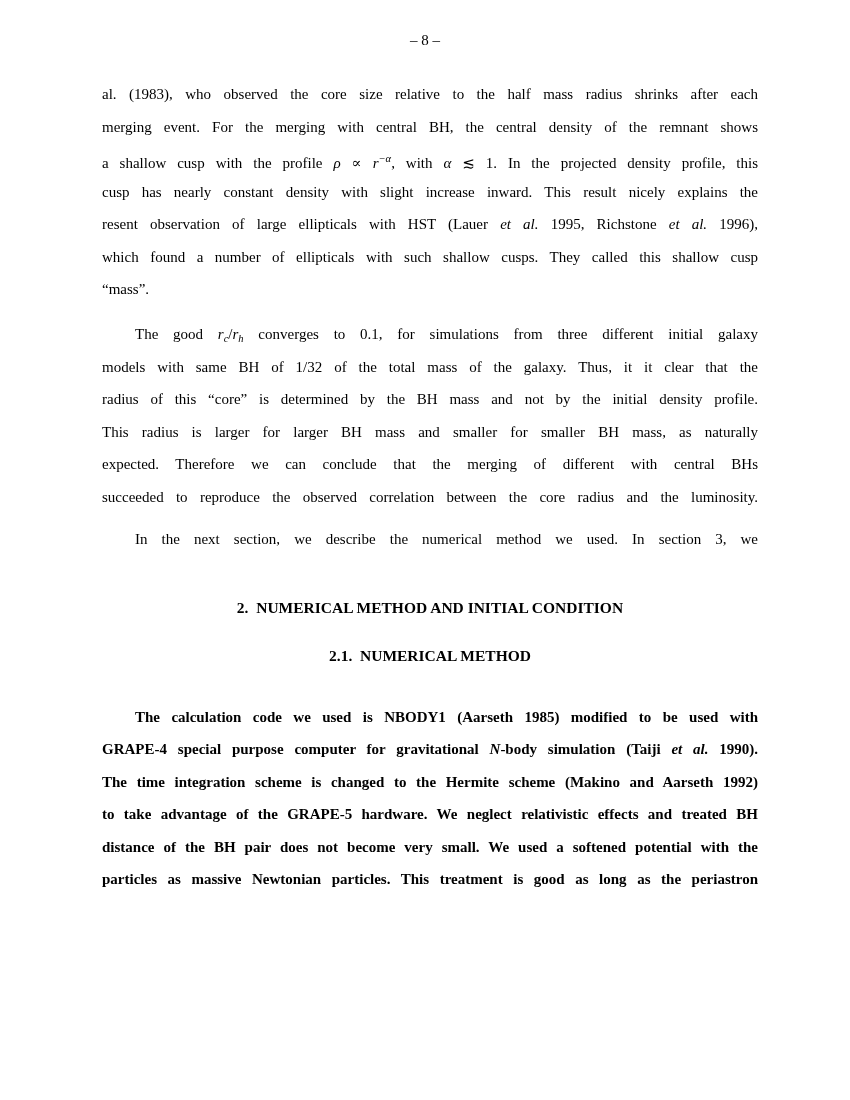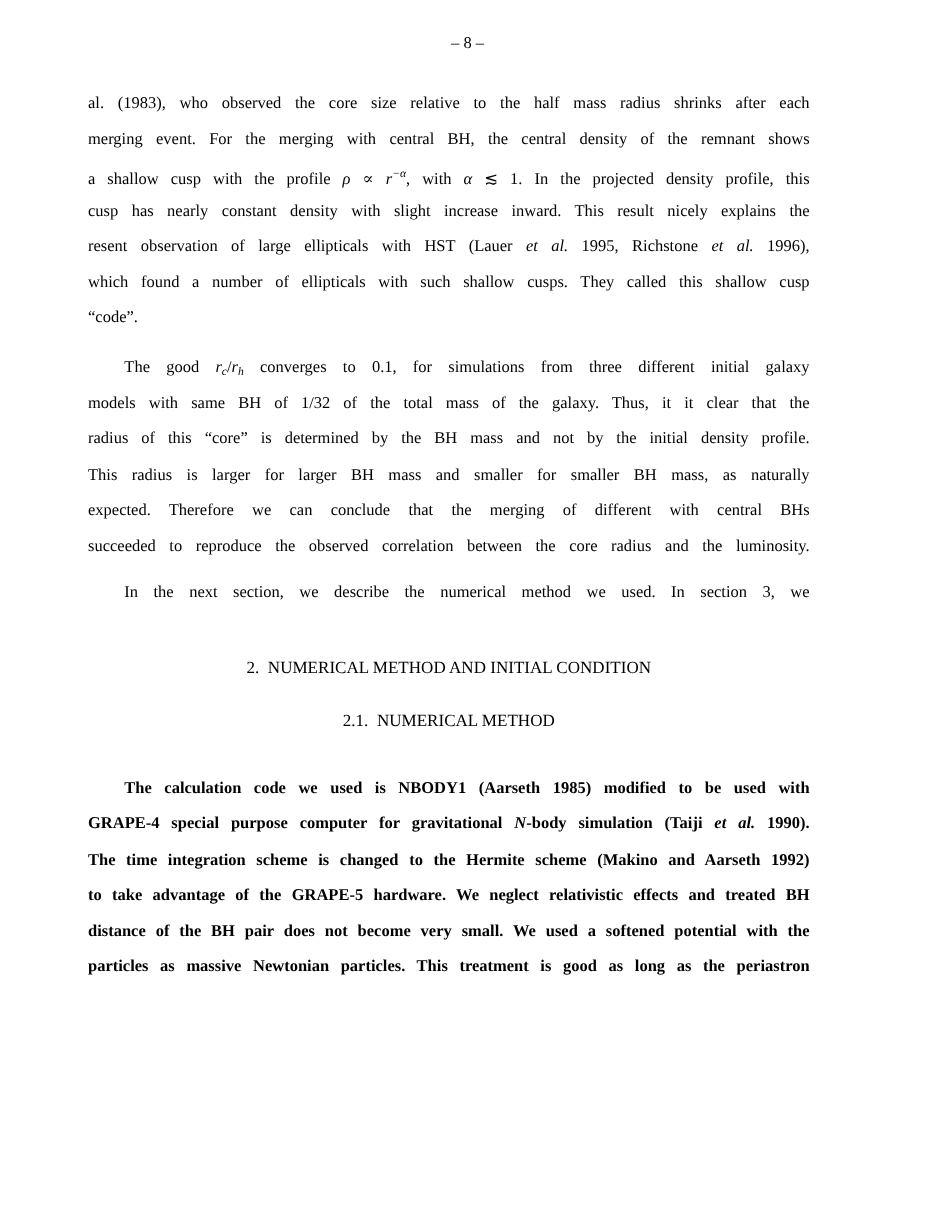--- a/index.html
+++ b/index.html
@@ -17,21 +17,21 @@
     top: 30px;
     left: 0;
     width: 850px;
     text-align: center;
     font-size: 15px;
     line-height: 20px;
   }
   .body-block {
     position: absolute;
     top: 78px;
-    left: 80px;
+    left: 102px;
     width: 656px;
     font-size: 15px;
   }
   .para { margin: 0; }
   .para .line {
     line-height: 32.5px;
     height: 32.5px;
     text-align: justify;
     text-align-last: justify;
     white-space: nowrap;
@@ -43,21 +43,21 @@
   }
   .para .line.first { text-indent: 33px; }
   .seg-i { font-style: italic; }
   .seg-sup { font-style: italic; font-size: 10.5px; vertical-align: 6px; }
   .seg-sub { font-style: italic; font-size: 10.5px; vertical-align: -3px; }
   .gap-a { margin-bottom: 12.5px; }
   .gap-b { margin-bottom: 10px; }
   h1.h, h2.h {
     margin: 12px;
     font-size: 15.5px;
-    font-weight: normal;
+    font-weight: bold;
     text-align: center;
     line-height: 20px;
     white-space: pre-wrap;
   }
   h1.h { margin-top: 42px; }
   h2.h { margin-top: 28px; }
   #paragraphs-after { margin-top: 35px; font-weight: bold; }
 </style>
 </head>
 <body>
@@ -67,21 +67,21 @@
 
   <div class="body-block">
     <div id="paragraphs-before">
         <div class="para gap-a">
           <div class="line"><span>al. (1983), who observed the core size relative to the half mass radius shrinks after each</span></div>
           <div class="line"><span>merging event. For the merging with central BH, the central density of the remnant shows</span></div>
           <div class="line"><span>a shallow cusp with the profile </span><span class="seg-i">ρ</span><span> ∝ </span><span class="seg-i">r</span><span class="seg-sup">−α</span><span>, with </span><span class="seg-i">α</span><span> ≲ 1. In the projected density profile, this</span></div>
           <div class="line"><span>cusp has nearly constant density with slight increase inward. This result nicely explains the</span></div>
           <div class="line"><span>resent observation of large ellipticals with HST (Lauer </span><span class="seg-i">et al.</span><span> 1995, Richstone </span><span class="seg-i">et al.</span><span> 1996),</span></div>
           <div class="line"><span>which found a number of ellipticals with such shallow cusps. They called this shallow cusp</span></div>
-          <div class="line noj"><span>“code”.</span></div>
+          <div class="line noj"><span>“mass”.</span></div>
         </div>
         <div class="para gap-b">
           <div class="line first"><span>The good </span><span class="seg-i">r</span><span class="seg-sub">c</span><span>/</span><span class="seg-i">r</span><span class="seg-sub">h</span><span> converges to 0.1, for simulations from three different initial galaxy</span></div>
           <div class="line"><span>models with same BH of 1/32 of the total mass of the galaxy. Thus, it it clear that the</span></div>
           <div class="line"><span>radius of this “core” is determined by the BH mass and not by the initial density profile.</span></div>
           <div class="line"><span>This radius is larger for larger BH mass and smaller for smaller BH mass, as naturally</span></div>
           <div class="line"><span>expected.  Therefore we can conclude that the merging of different with central BHs</span></div>
           <div class="line"><span>succeeded to reproduce the observed correlation between the core radius and the luminosity.</span></div>
         </div>
         <div class="para">

